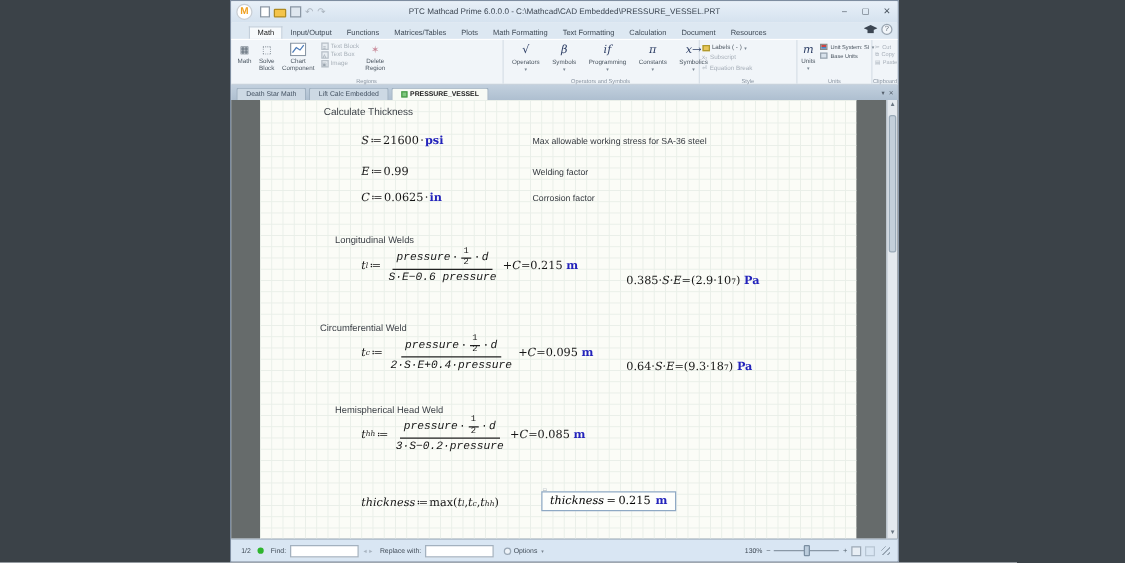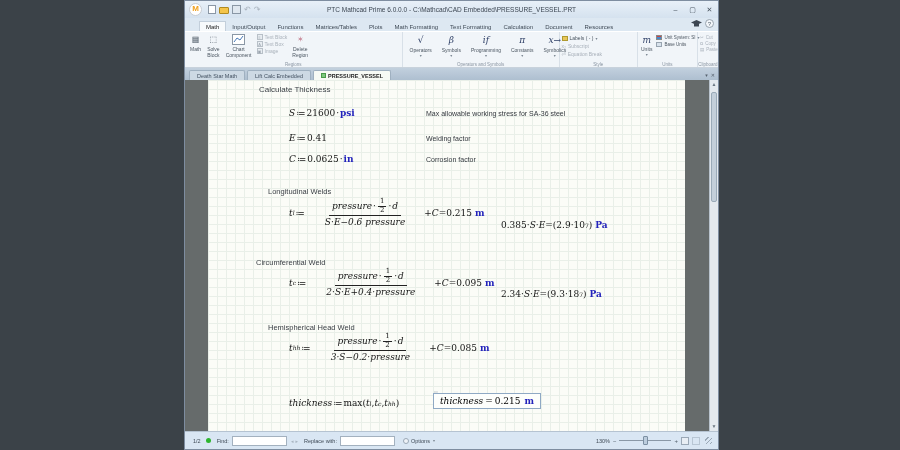--- a/index.html
+++ b/index.html
@@ -76,21 +76,21 @@
   .sec-heading { position:absolute; font-size:7.5px; color:#3a3f45; white-space:nowrap; }
 
   .eq, .def { position:absolute; display:flex; align-items:center; font-family:"DejaVu Serif", serif;
               font-size:9px; color:#151515; white-space:nowrap; }
   .mvar { font-style:italic; }
   .mnum { font-style:normal; }
   .munit { font-weight:bold; color:#2323bb; }
   .assign { font-style:normal; padding:0 1px; }
   .mdot { padding:0 1px; font-style:normal; }
   sub.msub { font-size:6px; font-style:italic; }
-  .frac { display:inline-flex; flex-direction:column; align-items:center; margin:0 16px; }
+  .frac { display:inline-flex; flex-direction:column; align-items:center; margin:0 2px;font-family:Liberation Mono, monospace; }
   .fnum { display:flex; align-items:center; padding:0 3px 1px; border-bottom:1px solid #222; }
   .fden { padding:1px 3px 0; font-style:italic; }
   .sfrac { display:inline-flex; flex-direction:column; align-items:center; font-size:7px; margin:0 1px; font-style:normal; }
   .sfrac .t { border-bottom:1px solid #222; padding:0 2px; line-height:1.1; }
   .sfrac .b { padding:0 2px; line-height:1.1; }
   .side { position:absolute; display:flex; align-items:center; font-family:"DejaVu Serif", serif; font-size:9px; color:#151515; white-space:nowrap; }
   .side sup { font-size:6px; font-style:normal; }
   .boxed { position:absolute; border:1px solid #8fa9c4; background:#fdfefc; padding:2px 6px; display:flex; align-items:center;
            font-family:"DejaVu Serif", serif; font-size:9px; white-space:nowrap; }
   .region-handle { position:absolute; font-size:4px; color:#9aa6b2; }
@@ -313,21 +313,21 @@
         <span class="assign">≔</span>
         <span class="mnum">21600</span>
         <span class="mdot">·</span>
         <span class="munit">psi</span>
       </div>
       <div class="note" style="left:218px;top:30px;">Max allowable working stress for SA-36 steel</div>
 
       <div class="def" style="left:81px;top:53px;">
         <span class="mvar">E</span>
         <span class="assign">≔</span>
-        <span class="mnum">0.41</span>
+        <span class="mnum">0.99</span>
       </div>
       <div class="note" style="left:218px;top:55px;">Welding factor</div>
 
       <div class="def" style="left:81px;top:74px;">
         <span class="mvar">C</span>
         <span class="assign">≔</span>
         <span class="mnum">0.0625</span>
         <span class="mdot">·</span>
         <span class="munit">in</span>
       </div>
@@ -386,21 +386,21 @@
           </span>
           <span class="fden">2·S·E+0.4·pressure</span>
         </span>
         <span class="mnum">+</span>
         <span class="mvar">C</span>
         <span class="mnum">=</span>
         <span class="mnum">0.095</span>
         <span class="munit" style="margin-left:3px;">m</span>
       </div>
       <div class="side" style="left:293px;top:209px;">
-        <span class="mnum">2.34·</span>
+        <span class="mnum">0.64·</span>
         <span class="mvar">S·E</span>
         <span class="mnum">=</span>
         <span class="mnum">(</span>
         <span class="mnum">9.3·18</span>
         <sup>7</sup>
         <span class="mnum">)</span>
         <span class="munit" style="margin-left:3px;">Pa</span>
       </div>
 
       <div class="sec-heading" style="left:60px;top:243px;">Hemispherical Head Weld</div>

